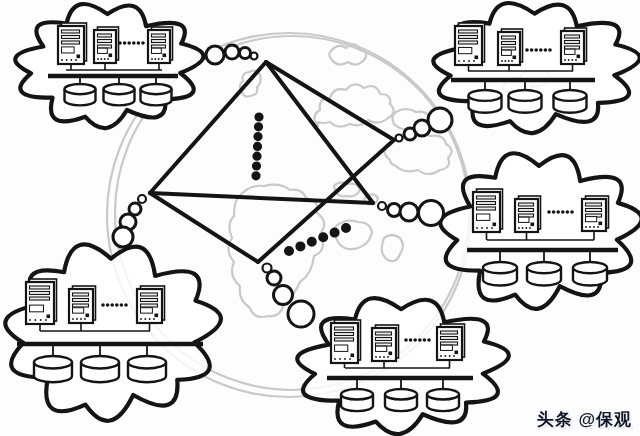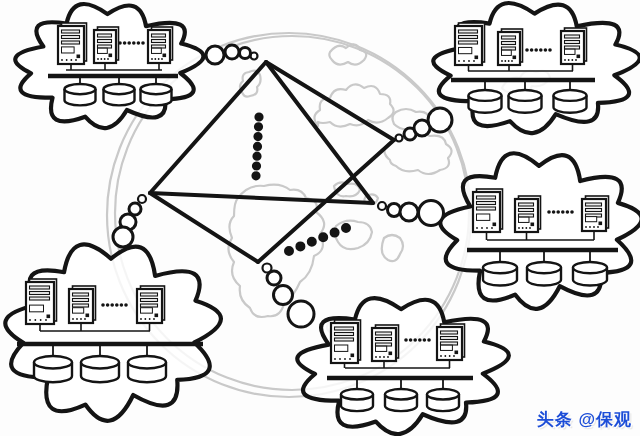--- a/index.html
+++ b/index.html
@@ -441,14 +441,14 @@
         <circle cx="283" cy="295" r="9.5" stroke-width="3"></circle>
         <circle cx="301" cy="314" r="13" stroke-width="3"></circle>
       </g>
       <g fill="#ffffff" stroke="#141414">
         <circle cx="142" cy="199" r="4" stroke-width="2.2"></circle>
         <circle cx="135" cy="209" r="6" stroke-width="3"></circle>
         <circle cx="128" cy="222" r="8" stroke-width="3"></circle>
         <circle cx="123" cy="237" r="10" stroke-width="3"></circle>
       </g>
     </svg>
-  <div class="watermark" style="color: #1d4ed8;">头条 @保观</div>
+  <div class="watermark" style="color: #0f172a;">头条 @保观</div>
 </div>
 
 </body></html>

